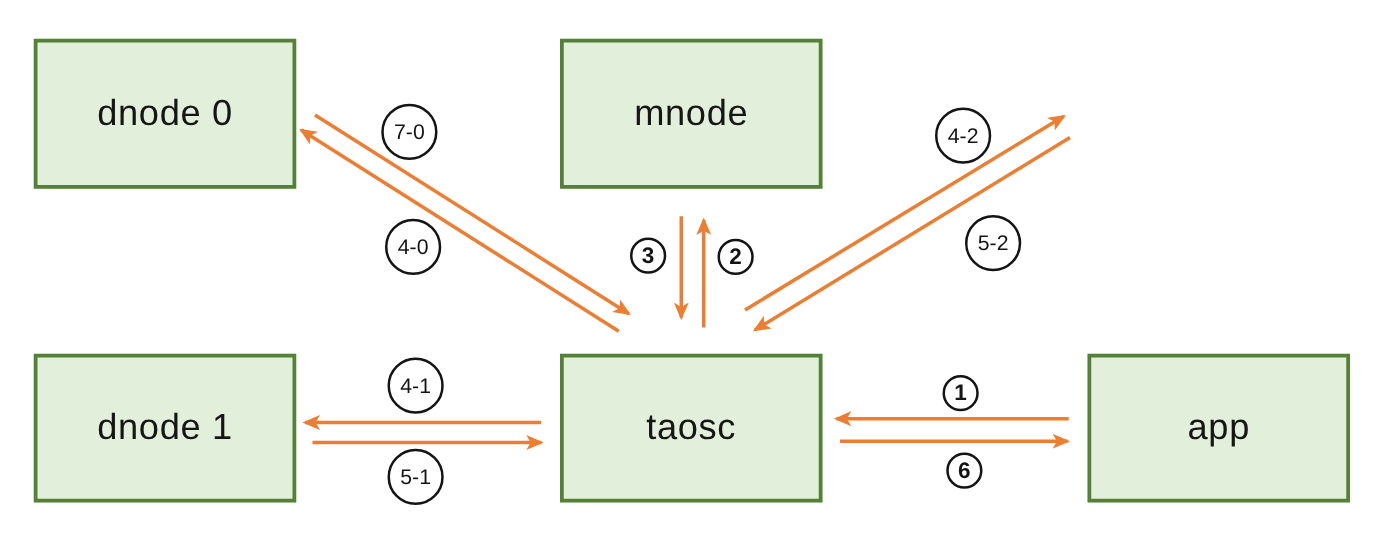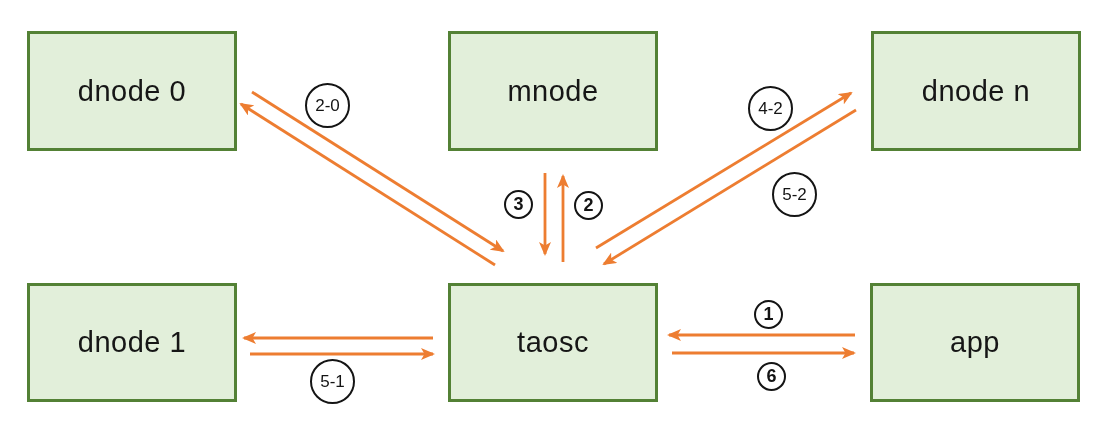--- a/index.html
+++ b/index.html
@@ -119,34 +119,33 @@
     <line class="arrow" x1="855" y1="335" x2="669" y2="335" marker-end="url(#ah)"></line>
     <line class="arrow" x1="672" y1="353" x2="854" y2="353" marker-end="url(#ah)"></line>
   </svg>
 
   <div class="node node-dnode0">
     <span class="node-label">dnode 0</span>
   </div>
   <div class="node node-mnode">
     <span class="node-label">mnode</span>
   </div>
-  <div class="node node-dnoden">
-    <span class="node-label">dnode n</span>
-  </div>
   <div class="node node-dnode1">
     <span class="node-label">dnode 1</span>
   </div>
   <div class="node node-app">
     <span class="node-label">app</span>
   </div>
   <div class="node node-taosc">
     <span class="node-label">taosc</span>
   </div>
 
-  <div class="elabel lbl-5-0">2-0</div>
+  <div class="elabel lbl-5-0">7-0</div>
+  <div class="elabel lbl-4-0">4-0</div>
+  <div class="elabel lbl-4-1">4-1</div>
   <div class="elabel lbl-5-1">5-1</div>
   <div class="elabel lbl-4-2">4-2</div>
   <div class="elabel lbl-5-2">5-2</div>
 
   <div class="dlabel lbl-3">3</div>
   <div class="dlabel lbl-2">2</div>
   <div class="dlabel lbl-1">1</div>
   <div class="dlabel lbl-6">6</div>
 
 </div>

